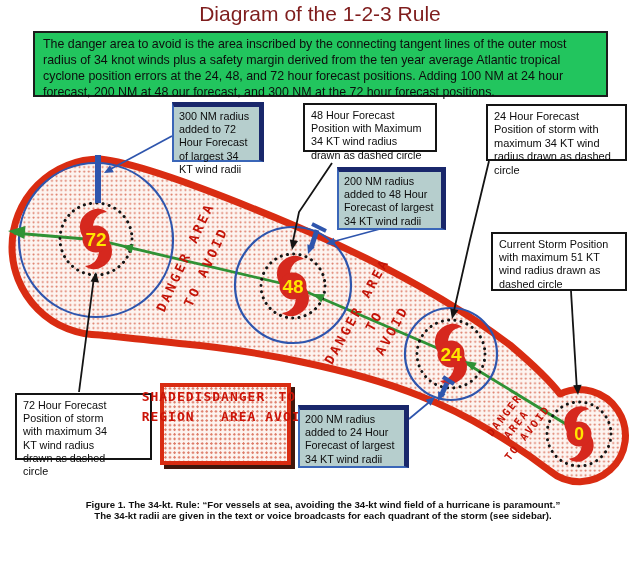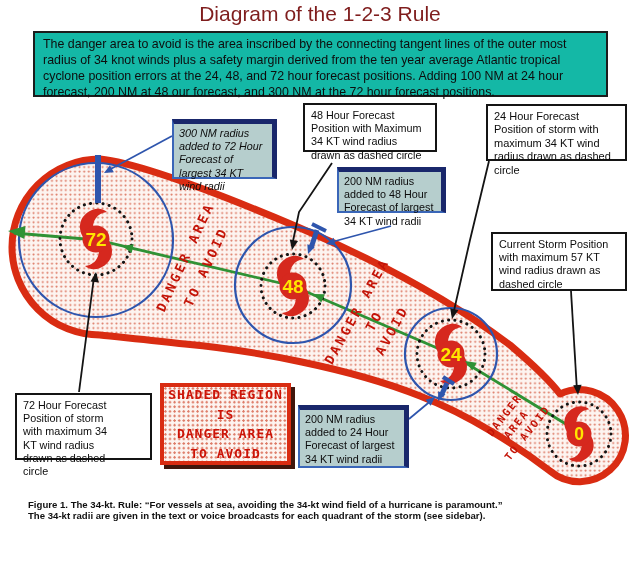--- a/index.html
+++ b/index.html
@@ -3,50 +3,50 @@
 <meta charset="utf-8">
 <style>
   html,body { margin:0; padding:0; background:#ffffff; }
   .page { position:relative; width:640px; height:563px; background:#fff;
           font-family:"Liberation Sans", sans-serif; overflow:hidden; }
 
   .title { position:absolute; top:2px; left:0; width:640px; text-align:center;
            font-size:21px; font-weight:400; color:#7f1d1d; margin:0; }
 
   .intro-box { position:absolute; left:33px; top:31px; width:575px; height:66px;
-               box-sizing:border-box; border:2px solid #1c1c1c; background:#14b8a6;
+               box-sizing:border-box; border:2px solid #1c1c1c; background:#22c55e;
                padding:4px 8px; font-size:12.4px; line-height:1.28; color:#0d0d0d; }
 
   .callout { position:absolute; box-sizing:border-box; font-size:10.8px;
              line-height:1.22; color:#0c0c0c; }
   .wc   { background:#ffffff; border:2px solid #141414; padding:4px 6px; }
   .teal { background:#b6cecd; border-left:2px solid #3a66b8; border-bottom:2px solid #3a66b8;
           border-top:5px solid #19276b; border-right:5px solid #19276b; padding:3px 5px; }
 
   .shaded-box { position:absolute; left:160px; top:383px; width:131px; height:82px;
                 box-sizing:border-box; border:4px solid #d92c12;
                 box-shadow:4px 4px 0 #40160c;
                 background-color:#fdf4f0;
                 background-image:radial-gradient(circle at 1.4px 1.4px, #dd7a66 1.05px, transparent 1.35px);
                 background-size:4.6px 4.6px;
-                display:flex; flex-direction:column; justify-content:center; text-align:center;
+                display:flex; flex-direction:row; justify-content:center; text-align:center;
                 font-family:"DejaVu Sans Mono", monospace; font-weight:700; font-size:13px;
                 letter-spacing:1px; line-height:1.5; color:#cc1408; }
 
   .dl { position:absolute; color:#c41408; font-family:"DejaVu Sans Mono", monospace;
         font-weight:700; text-align:center; white-space:nowrap; }
   .dl-a { left:196px; top:262px; font-size:13px; letter-spacing:3px; line-height:1.8;
           transform:translate(-50%,-50%) rotate(-65deg); }
   .dl-b { left:375px; top:321px; font-size:13px; letter-spacing:3px; line-height:1.55;
           transform:translate(-50%,-50%) rotate(-61deg); }
   .dl-c { left:516px; top:424px; font-size:10.5px; letter-spacing:2px; line-height:1.4;
           transform:translate(-50%,-50%) rotate(-52deg); }
 
   .caption { position:absolute; left:28px; top:499px; width:590px;
-             font-size:9.6px; font-weight:700; line-height:1.18; color:#101010; }
+             font-size:9.6px; font-weight:700; line-height:1.18; color:#101010;text-align:center; }
 
   svg.diagram { position:absolute; left:0; top:0; }
 </style>
 </head>
 <body>
 
 <div class="page">
 
   <h1 class="title">Diagram of the 1-2-3 Rule</h1>
 
@@ -158,38 +158,38 @@
     <div>DANGER AREA</div>
     <div>TO</div>
     <div>AVOID</div>
   </div>
   <div class="dl dl-c">
     <div>DANGER</div>
     <div>AREA</div>
     <div>TO AVOID</div>
   </div>
 
-  <div class="callout teal" style="left:172px; top:119px; width:105px; height:60px;font-style:italic;">
+  <div class="callout teal" style="left:172px; top:102px; width:92px; height:60px;">
     <span>300 NM radius added to 72 Hour Forecast of largest 34 KT wind radii</span>
   </div>
 
   <div class="callout wc" style="left:303px; top:103px; width:134px; height:49px;">
     <span>48 Hour Forecast Position with Maximum 34 KT wind radius drawn as dashed circle</span>
   </div>
 
-  <div class="callout teal" style="left:337px; top:167px; width:109px; height:46px;">
+  <div class="callout teal" style="left:337px; top:167px; width:109px; height:63px;">
     <span>200 NM radius added to 48 Hour Forecast of largest 34 KT wind radii</span>
   </div>
 
   <div class="callout wc" style="left:486px; top:104px; width:141px; height:57px; font-size:11px;">
     <span>24 Hour Forecast Position of storm with maximum 34 KT wind radius drawn as dashed circle</span>
   </div>
 
   <div class="callout wc" style="left:491px; top:232px; width:136px; height:59px;">
-    <span>Current Storm Position with maximum 57 KT wind radius drawn as dashed circle</span>
+    <span>Current Storm Position with maximum 51 KT wind radius drawn as dashed circle</span>
   </div>
 
   <div class="callout wc" style="left:15px; top:393px; width:137px; height:67px; padding-right:30px;">
     <span>72 Hour Forecast Position of storm with maximum 34 KT wind radius drawn as dashed circle</span>
   </div>
 
   <div class="shaded-box">
     <div>SHADED REGION</div>
     <div>IS</div>
     <div>DANGER AREA</div>

